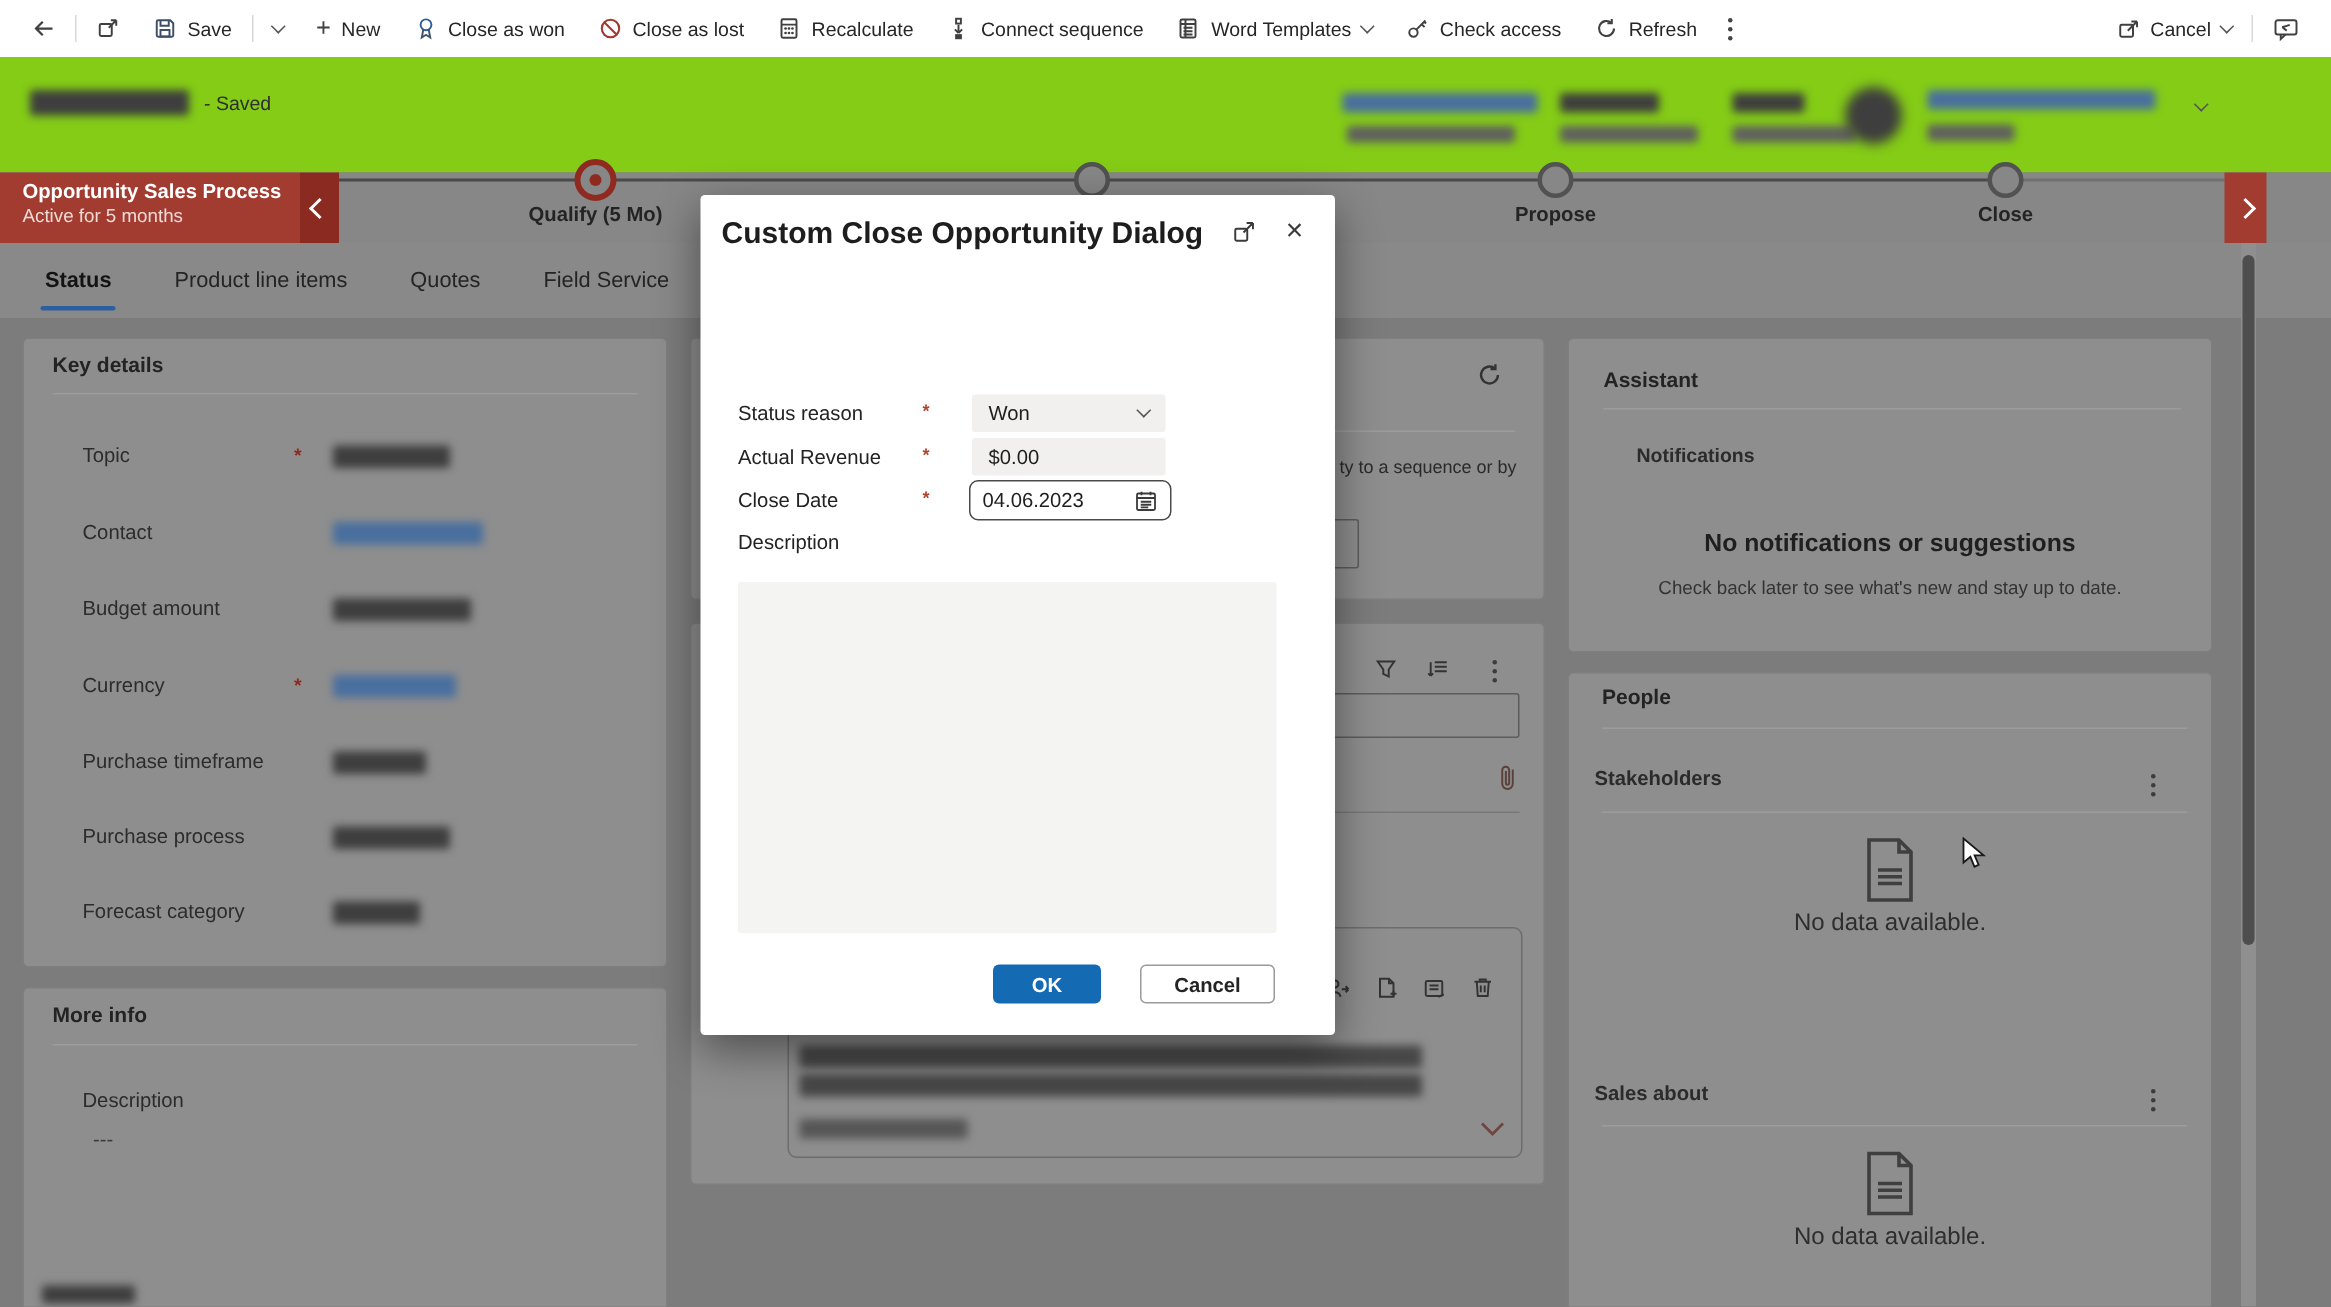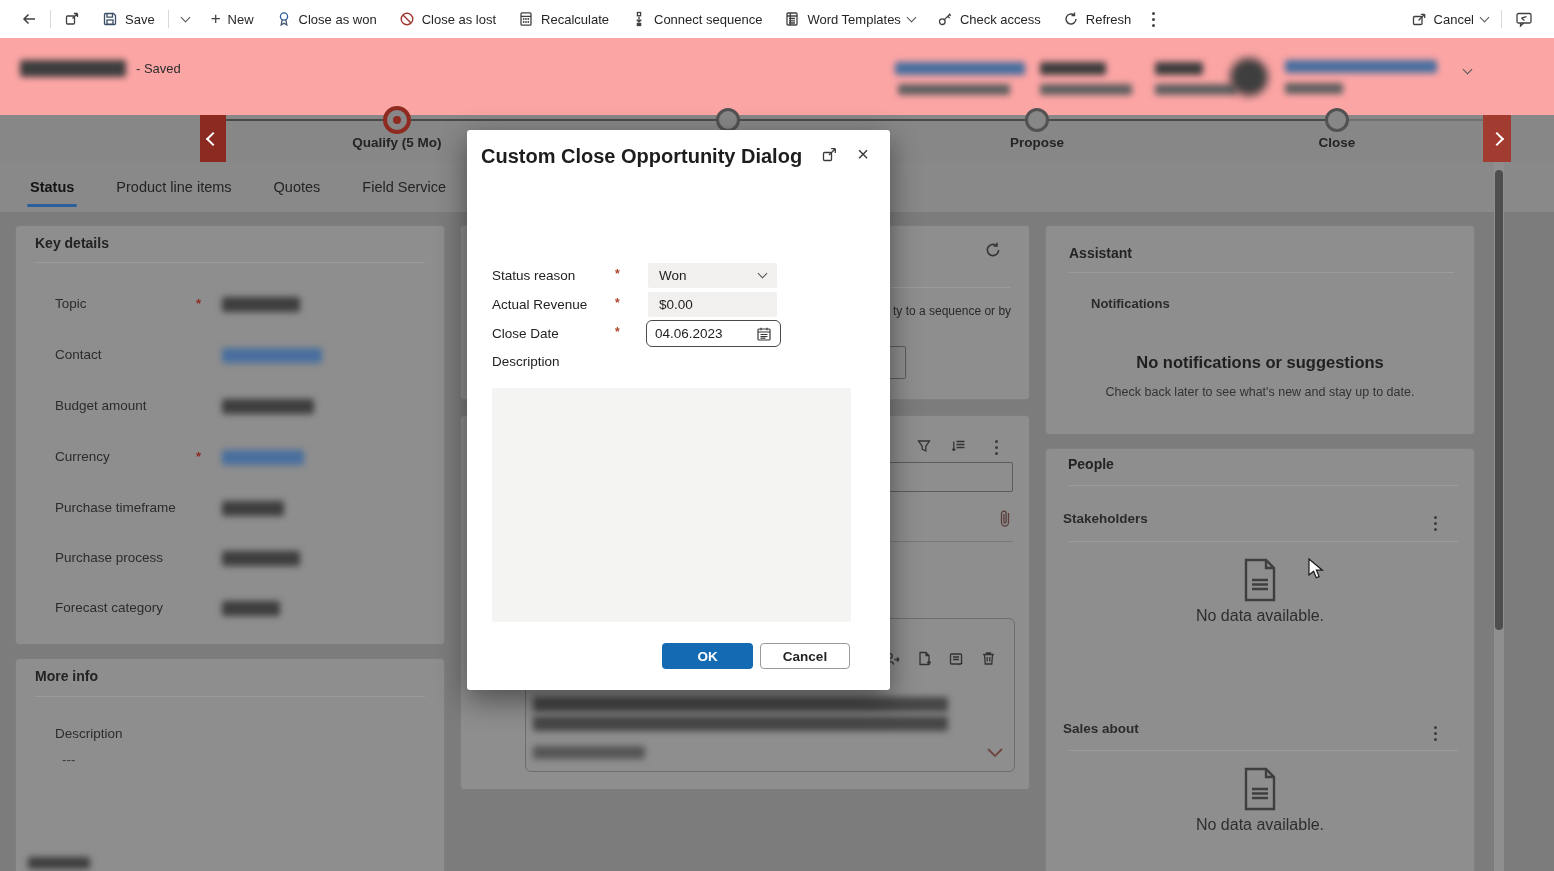--- a/index.html
+++ b/index.html
@@ -11,21 +11,21 @@
   .cmdbar{position:absolute;left:0;top:0;width:1554px;height:38px;background:#ffffff;
           display:flex;align-items:center;padding:0 10px;box-sizing:border-box;z-index:10;font-size:13px}
   .cmd{display:flex;align-items:center;gap:7px;padding:0 11px;height:38px;white-space:nowrap;cursor:default}
   .vsep{width:1px;height:18px;background:#d8d8d8;margin:0 2px}
   .chev{display:inline-block;width:6px;height:6px;border-right:1.4px solid #555;
         border-bottom:1.4px solid #555;transform:rotate(45deg);margin-top:-4px}
   .kebab{display:flex;flex-direction:column;gap:3px;padding:0 10px}
   .kebab i{width:3px;height:3px;border-radius:50%;background:#444}
   .spacer{flex:1}
   
-  .hdr{position:absolute;left:0;top:38px;width:1554px;height:77px;background:#fca5a5}
+  .hdr{position:absolute;left:0;top:38px;width:1554px;height:77px;background:#84cc16}
   .redact{filter:blur(3px);border-radius:2px;background:#3e3e3e;position:absolute}
   .redact.blue{background:#496f9f}
   .redact.gray{background:#5f5f5f}
   .redact.circle{border-radius:50%;filter:blur(4px)}
   .hdr-line2{position:absolute;left:20px;top:83px;display:flex;align-items:center;gap:8px;
              font-size:14px;color:#1c1c1c}
   
   .bpf{position:absolute;left:0;top:115px;width:1554px;height:47px;background:#878787;overflow:visible}
   .bpf-red{position:absolute;left:0;top:0;width:200px;height:47px;background:#A23B30;color:#fff;
            padding:5px 0 0 15px;box-sizing:border-box}
@@ -77,21 +77,21 @@
   .ctl{position:absolute;left:181px;width:129px;height:25px;background:#F1F0EF;border-radius:2px;
        font-size:13.5px;color:#1e1e1e;display:flex;align-items:center;padding:0 11px;box-sizing:border-box}
   .ctl .cchev{margin-left:auto}
   .datebox{position:absolute;left:179px;width:135px;height:27px;background:#fff;border:1.8px solid #4a4a4a;
            border-radius:6px;font-size:13.5px;color:#1e1e1e;display:flex;align-items:center;
            padding:0 8px;box-sizing:border-box}
   .datebox svg{margin-left:auto}
   .txtarea{position:absolute;left:25px;top:258px;width:359px;height:234px;background:#F4F4F3;border-radius:2px}
   .btn{position:absolute;top:513px;height:26px;border-radius:4px;display:flex;align-items:center;
        justify-content:center;font-size:13.5px;box-sizing:border-box;cursor:default}
-  .btn.ok{left:195px;width:91px;background:#146BB3;color:#fff;font-weight:700}
+  .btn.ok{left:195px;width:72px;background:#146BB3;color:#fff;font-weight:700}
   .btn.cancel{left:293px;width:90px;background:#fff;border:1px solid #9a9a9a;color:#242424;font-weight:600}
   .cursor{position:absolute;left:1308px;top:558px;z-index:30}
 </style>
 </head>
 <body>
 
 <div class="cmdbar">
   <div class="cmd">
     <span>
       <svg width="16" height="16" viewBox="0 0 16 16" fill="none" stroke="#404040" stroke-width="1.5">
@@ -244,20 +244,24 @@
   <div class="redact gray" style="left:1155px;top:46px;width:82px;height:11px"></div>
   <div class="redact circle" style="left:1230px;top:20px;width:38px;height:38px"></div>
   <div class="redact blue" style="left:1285px;top:22px;width:152px;height:13px"></div>
   <div class="redact gray" style="left:1285px;top:45px;width:58px;height:11px"></div>
   <span class="chev" style="position:absolute;left:1464px;top:32px"></span>
 </div>
 
 <div class="bpf">
   <div class="bpf-line" style="left:226px;width:1121px"></div>
   <div class="bpf-line" style="left:1347px;width:136px;background:#707070"></div>
+  <div class="bpf-red">
+    <div class="t1">Opportunity Sales Process</div>
+    <div class="t2">Active for 5 months</div>
+  </div>
   <div class="bpf-back">
       <span class="bchev left"></span>
     </div>
   <div class="bpf-next">
       <span class="bchev right"></span>
     </div>
 
   <div class="dot-ring" style="left:383px;top:-9px;width:28px;height:28px;border:4px solid #8F2A20"></div>
   <div class="dot-ring" style="left:393px;top:1px;width:8px;height:8px;background:#8F2A20"></div>
   <div class="stage-label" style="left:307px">Qualify (5 Mo)</div>

